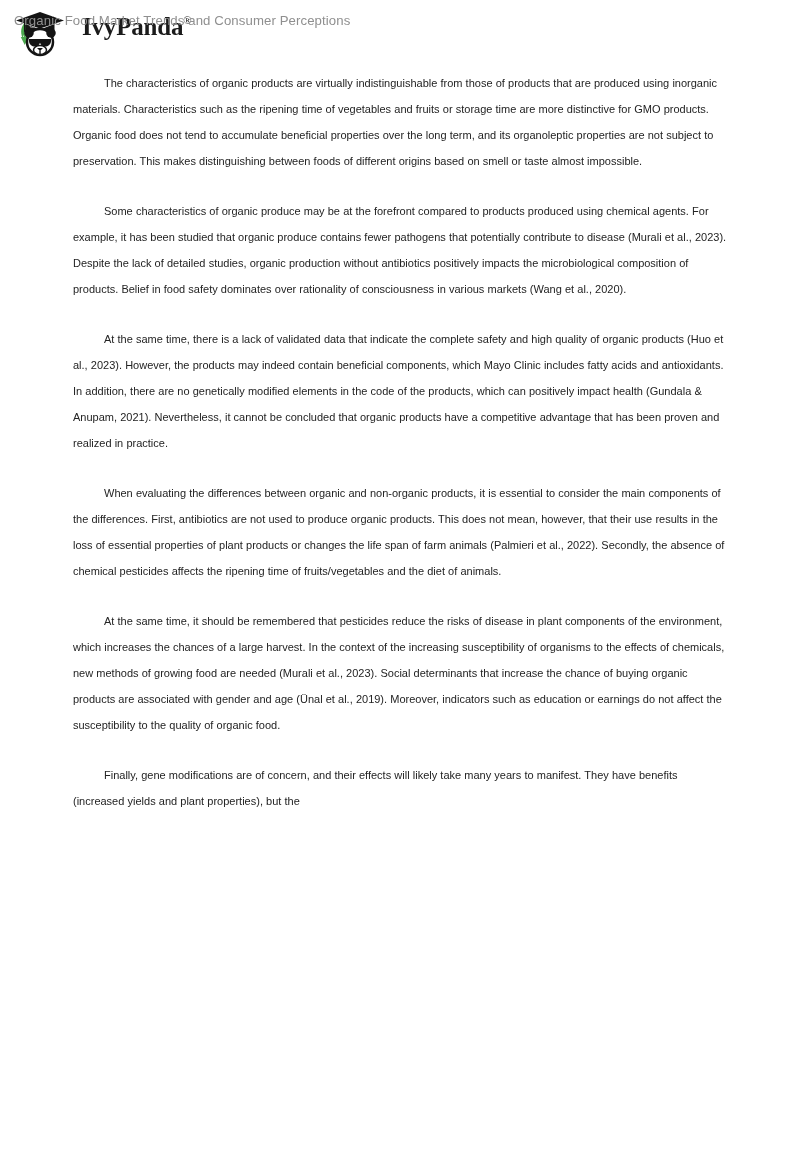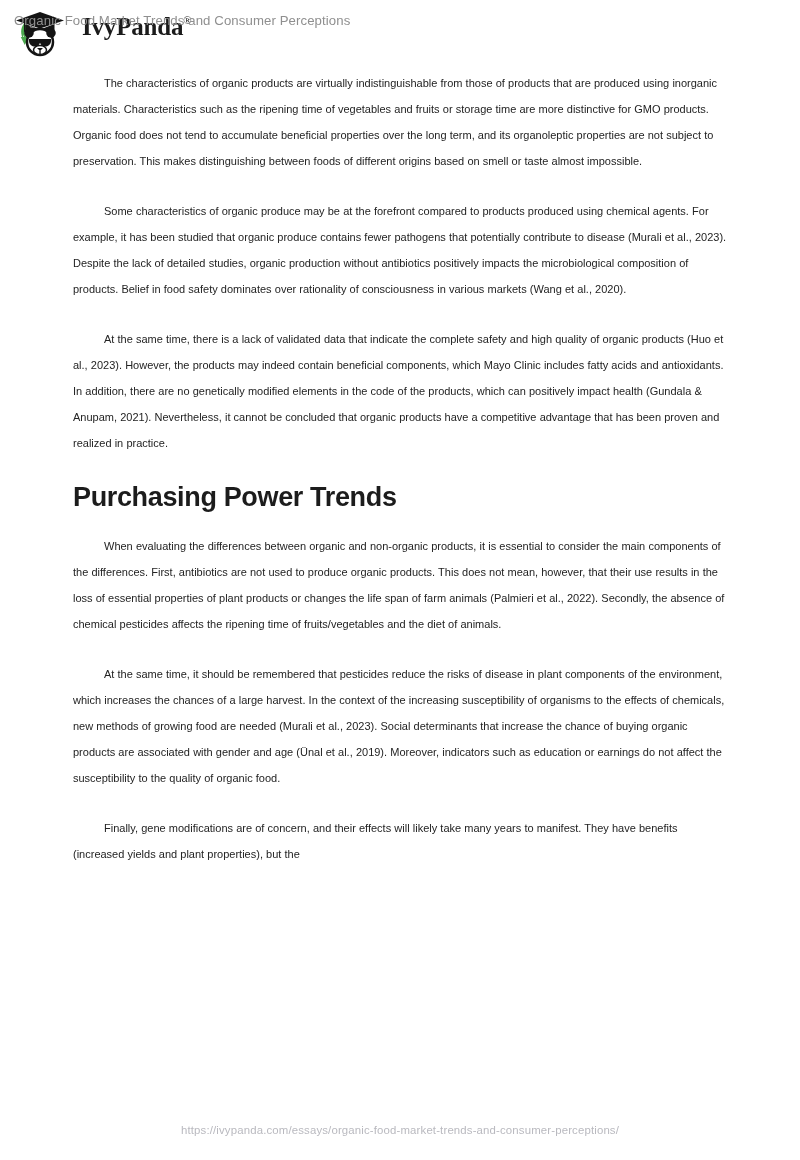--- a/index.html
+++ b/index.html
@@ -166,25 +166,21 @@
 
     <div class="doc-title">Organic Food Market Trends and Consumer Perceptions</div>
   </div>
 
   <div class="content">
 
     <p class="para">The characteristics of organic products are virtually indistinguishable from those of products that are produced using inorganic materials. Characteristics such as the ripening time of vegetables and fruits or storage time are more distinctive for GMO products. Organic food does not tend to accumulate beneficial properties over the long term, and its organoleptic properties are not subject to preservation. This makes distinguishing between foods of different origins based on smell or taste almost impossible.</p>
     <p class="para">Some characteristics of organic produce may be at the forefront compared to products produced using chemical agents. For example, it has been studied that organic produce contains fewer pathogens that potentially contribute to disease (Murali et al., 2023). Despite the lack of detailed studies, organic production without antibiotics positively impacts the microbiological composition of products. Belief in food safety dominates over rationality of consciousness in various markets (Wang et al., 2020).</p>
     <p class="para">At the same time, there is a lack of validated data that indicate the complete safety and high quality of organic products (Huo et al., 2023). However, the products may indeed contain beneficial components, which Mayo Clinic includes fatty acids and antioxidants. In addition, there are no genetically modified elements in the code of the products, which can positively impact health (Gundala &amp; Anupam, 2021). Nevertheless, it cannot be concluded that organic products have a competitive advantage that has been proven and realized in practice.</p>
 
-    <h2 class="section-heading">Purchasing Power Trends</h2>
 
     <p class="para">When evaluating the differences between organic and non-organic products, it is essential to consider the main components of the differences. First, antibiotics are not used to produce organic products. This does not mean, however, that their use results in the loss of essential properties of plant products or changes the life span of farm animals (Palmieri et al., 2022). Secondly, the absence of chemical pesticides affects the ripening time of fruits/vegetables and the diet of animals.</p>
     <p class="para">At the same time, it should be remembered that pesticides reduce the risks of disease in plant components of the environment, which increases the chances of a large harvest. In the context of the increasing susceptibility of organisms to the effects of chemicals, new methods of growing food are needed (Murali et al., 2023). Social determinants that increase the chance of buying organic products are associated with gender and age (Ünal et al., 2019). Moreover, indicators such as education or earnings do not affect the susceptibility to the quality of organic food.</p>
     <p class="para">Finally, gene modifications are of concern, and their effects will likely take many years to manifest. They have benefits (increased yields and plant properties), but the</p>
 
   </div>
 
-  <div class="page-footer">
-    <a class="footer-url" href="#">https://ivypanda.com/essays/organic-food-market-trends-and-consumer-perceptions/</a>
-  </div>
 
 </div>
 
 </body></html>

